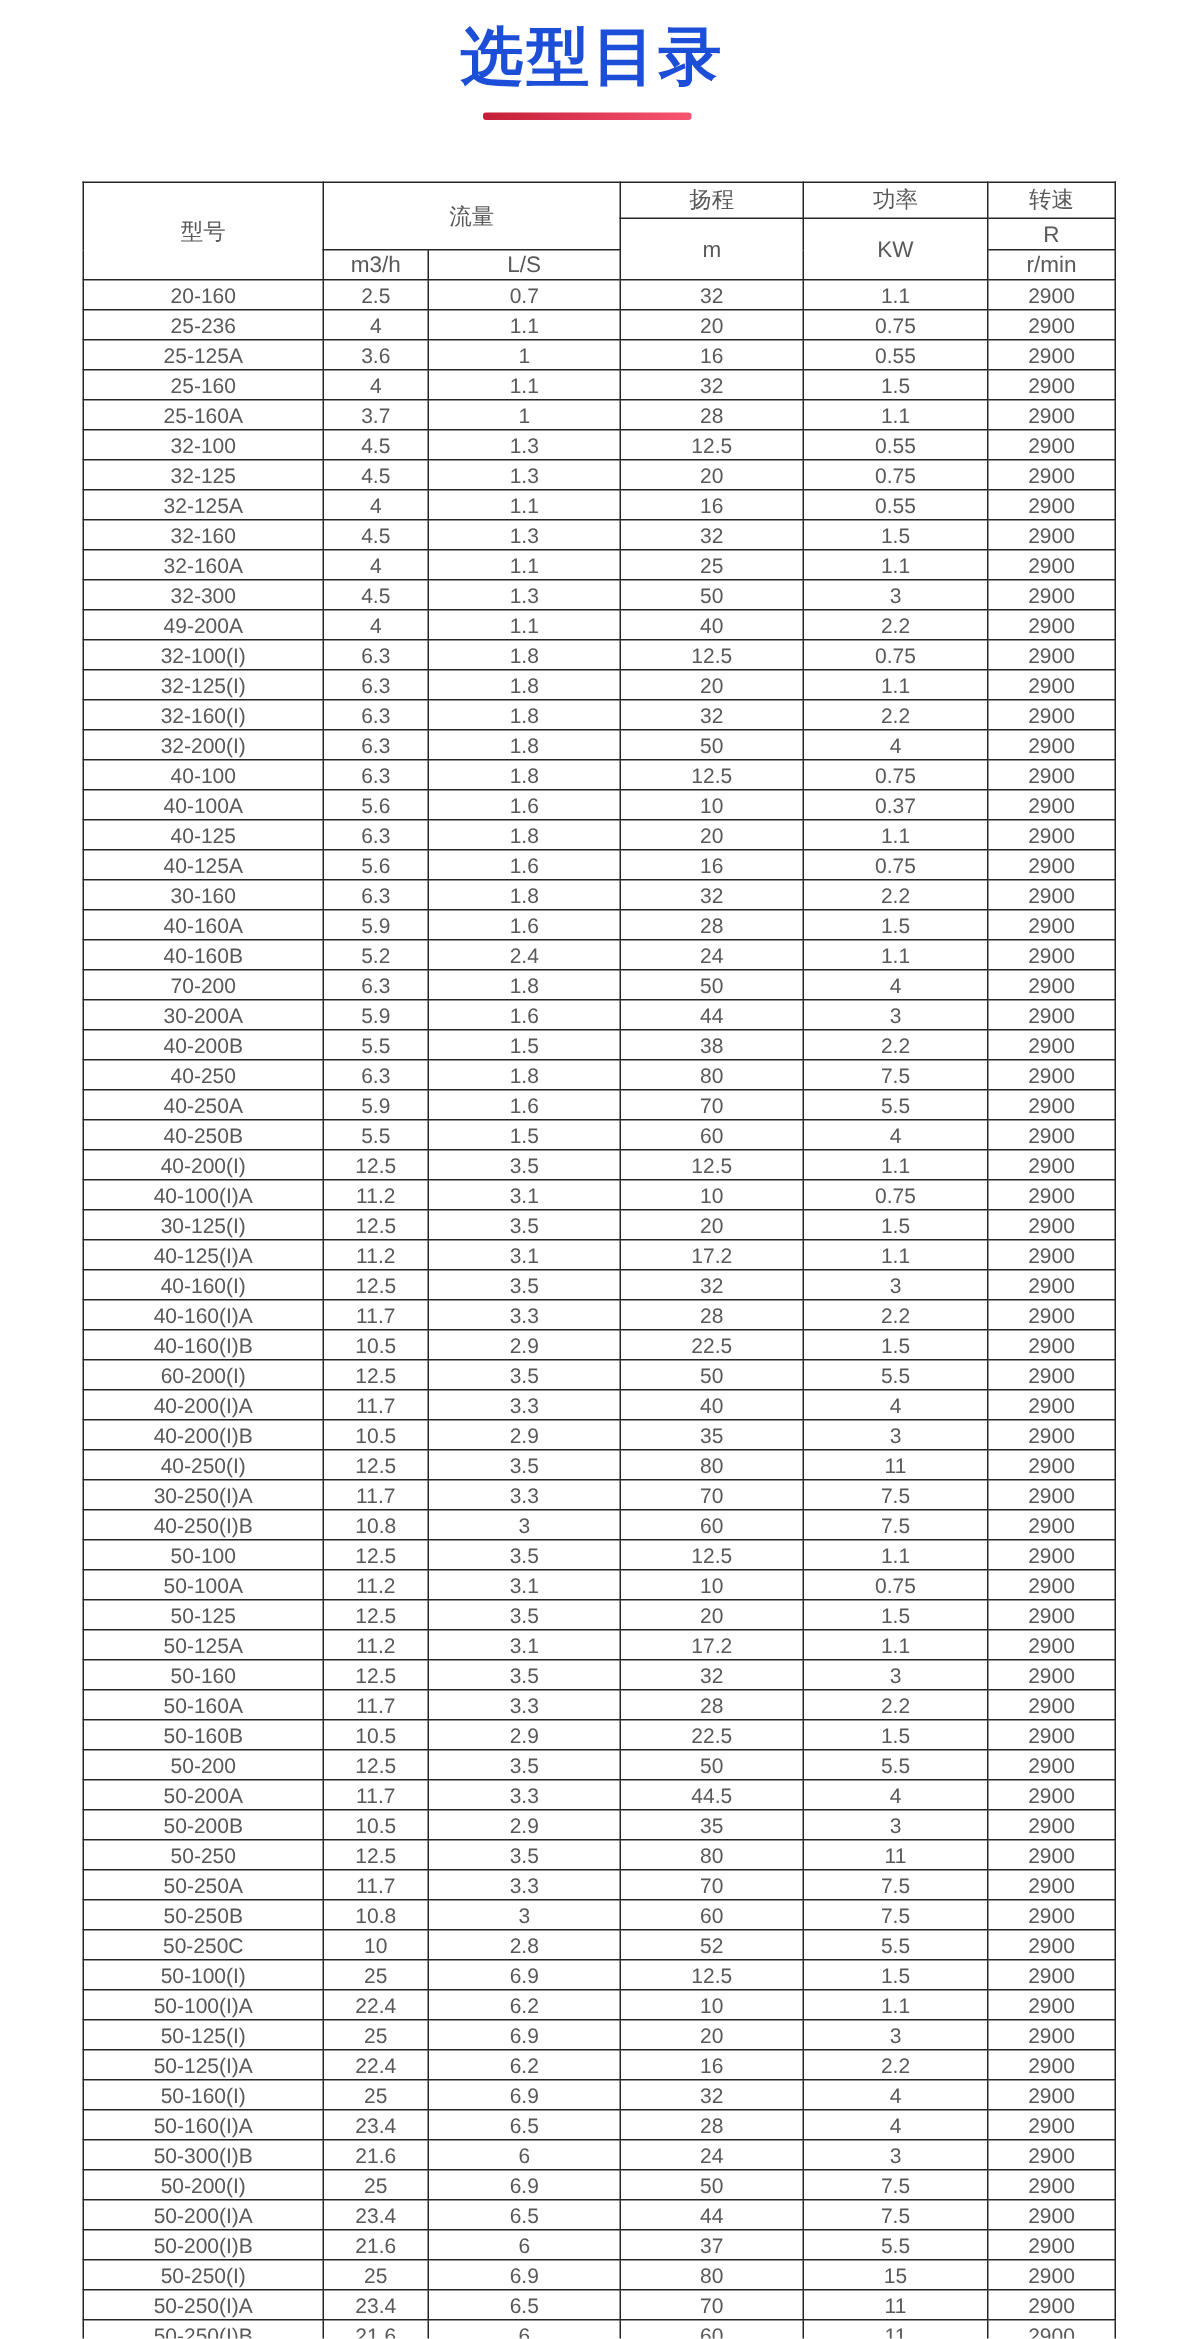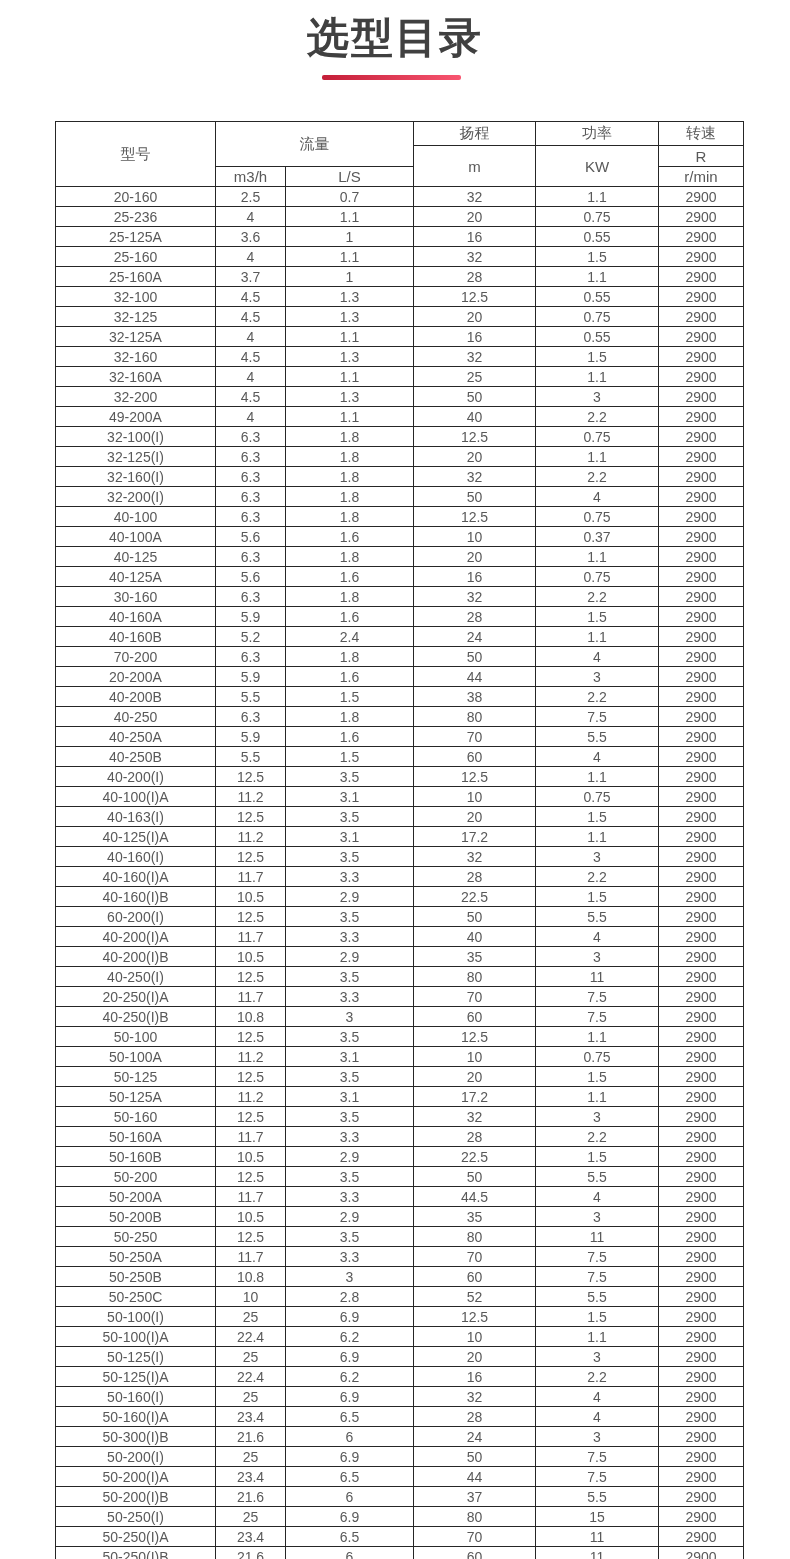--- a/index.html
+++ b/index.html
@@ -14,21 +14,21 @@
   .page-title {
     position: absolute;
     top: 10px;
     left: 0;
     width: 100%;
     margin: 0;
     text-align: center;
     font-size: 42px;
     font-weight: 700;
     letter-spacing: 2px;
-    color: #404040;
+    color: #1d4ed8;
     font-family: Liberation Serif, serif;
   }
   .title-underline {
     position: absolute;
     top: 75px;
     left: 322px;
     width: 139px;
     height: 5px;
     border-radius: 2px;
     background: #e0314b; 
@@ -167,21 +167,21 @@
         </tr>
         <tr>
           <td>32-160A</td>
           <td>4</td>
           <td>1.1</td>
           <td>25</td>
           <td>1.1</td>
           <td>2900</td>
         </tr>
         <tr>
-          <td>32-200</td>
+          <td>32-300</td>
           <td>4.5</td>
           <td>1.3</td>
           <td>50</td>
           <td>3</td>
           <td>2900</td>
         </tr>
         <tr>
           <td>49-200A</td>
           <td>4</td>
           <td>1.1</td>
@@ -279,21 +279,21 @@
         </tr>
         <tr>
           <td>70-200</td>
           <td>6.3</td>
           <td>1.8</td>
           <td>50</td>
           <td>4</td>
           <td>2900</td>
         </tr>
         <tr>
-          <td>20-200A</td>
+          <td>30-200A</td>
           <td>5.9</td>
           <td>1.6</td>
           <td>44</td>
           <td>3</td>
           <td>2900</td>
         </tr>
         <tr>
           <td>40-200B</td>
           <td>5.5</td>
           <td>1.5</td>
@@ -335,21 +335,21 @@
         </tr>
         <tr>
           <td>40-100(I)A</td>
           <td>11.2</td>
           <td>3.1</td>
           <td>10</td>
           <td>0.75</td>
           <td>2900</td>
         </tr>
         <tr>
-          <td>40-163(I)</td>
+          <td>30-125(I)</td>
           <td>12.5</td>
           <td>3.5</td>
           <td>20</td>
           <td>1.5</td>
           <td>2900</td>
         </tr>
         <tr>
           <td>40-125(I)A</td>
           <td>11.2</td>
           <td>3.1</td>
@@ -407,21 +407,21 @@
         </tr>
         <tr>
           <td>40-250(I)</td>
           <td>12.5</td>
           <td>3.5</td>
           <td>80</td>
           <td>11</td>
           <td>2900</td>
         </tr>
         <tr>
-          <td>20-250(I)A</td>
+          <td>30-250(I)A</td>
           <td>11.7</td>
           <td>3.3</td>
           <td>70</td>
           <td>7.5</td>
           <td>2900</td>
         </tr>
         <tr>
           <td>40-250(I)B</td>
           <td>10.8</td>
           <td>3</td>

